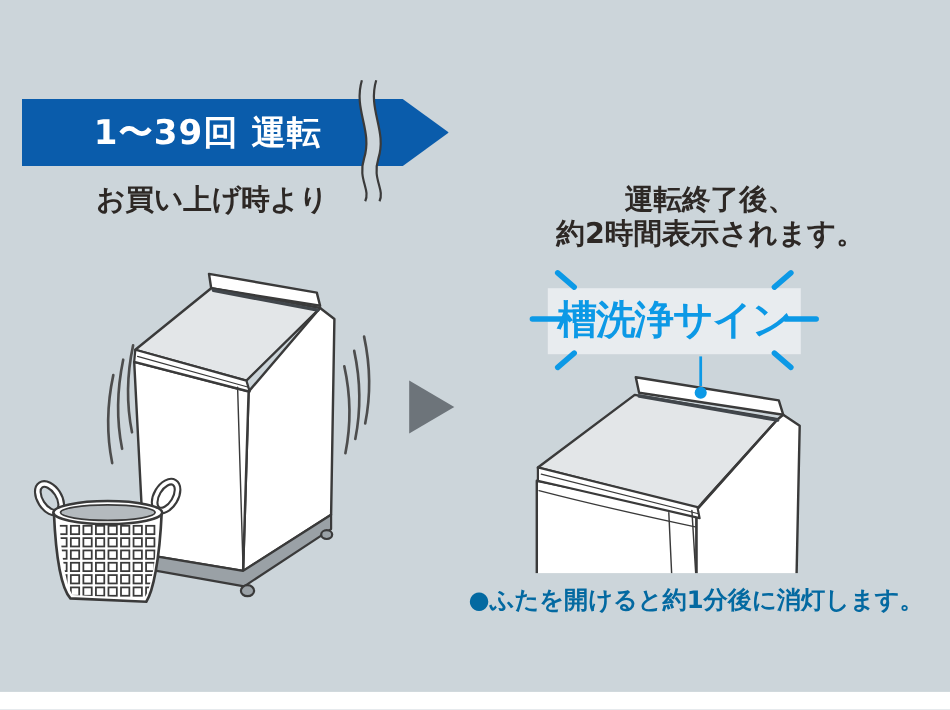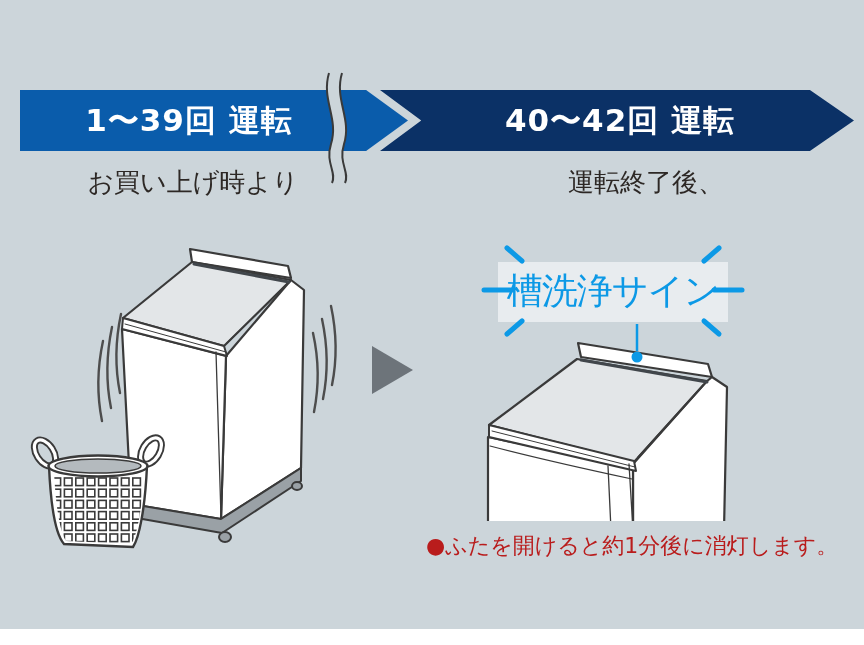--- a/index.html
+++ b/index.html
@@ -15,50 +15,48 @@
   .banner-left{left:20px;width:388px;background:#0a5cab;
     -webkit-clip-path:polygon(0% 0%,89.2% 0%,100% 50%,89.2% 100%,0% 100%);
     clip-path:polygon(0% 0%,89.2% 0%,100% 50%,89.2% 100%,0% 100%);
     padding-right:0;}
   .banner-left .lbl{margin-right:50px;}
   .banner-right{left:380px;width:474px;background:#0b3166;
     -webkit-clip-path:polygon(0% 0%,90.7% 0%,100% 50%,90.7% 100%,0% 100%,8.7% 50%);
     clip-path:polygon(0% 0%,90.7% 0%,100% 50%,90.7% 100%,0% 100%,8.7% 50%);}
   .banner-right .lbl{margin-left:6px;}
   
-  .caption{top:167px;text-align:center;color:#2d2825;font-weight:normal;
+  .caption{top:167px;text-align:center;color:#2d2825;font-weight:bold;
            font-size:26px;line-height:31px;z-index:3;}
   .caption-left{left:35px;width:316px;}
   .caption-right{left:486px;width:320px;}
   
   .sign-label{left:498px;top:261px;width:230px;height:60px;display:flex;
               align-items:center;justify-content:center;color:#0c99e6;
-              font-weight:normal;font-size:36px;letter-spacing:-1px;z-index:3;}
+              font-weight:bold;font-size:36px;letter-spacing:-1px;z-index:3;}
   
-  .note{left:426px;top:531px;color:#b91c1c;font-weight:400;font-size:22px;z-index:3;}
+  .note{left:426px;top:531px;color:#0369a1;font-weight:700;font-size:22px;z-index:3;}
   
   svg.art{left:0;top:0;z-index:2;pointer-events:none;}
 </style>
 </head>
 <body>
 
 <div class="stage">
 
   <div class="abs banner banner-left">
     <span class="lbl">1〜39回 運転</span>
   </div>
-  <div class="abs banner banner-right">
-    <span class="lbl">40〜42回 運転</span>
-  </div>
 
   <div class="abs caption caption-left">
     <div>お買い上げ時より</div>
   </div>
   <div class="abs caption caption-right">
     <div>運転終了後、</div>
+    <div>約2時間表示されます。</div>
   </div>
 
   <svg class="abs art" width="864" height="645" viewBox="0 0 864 645">
     <defs>
       <clipPath id="basketClip">
         <path d="M54,472 C56,512 61,534 66,541 L131,544 C137,536 142,510 144,472 Z"></path>
       </clipPath>
     </defs>
 
     <g stroke-linejoin="round" stroke-linecap="round">

